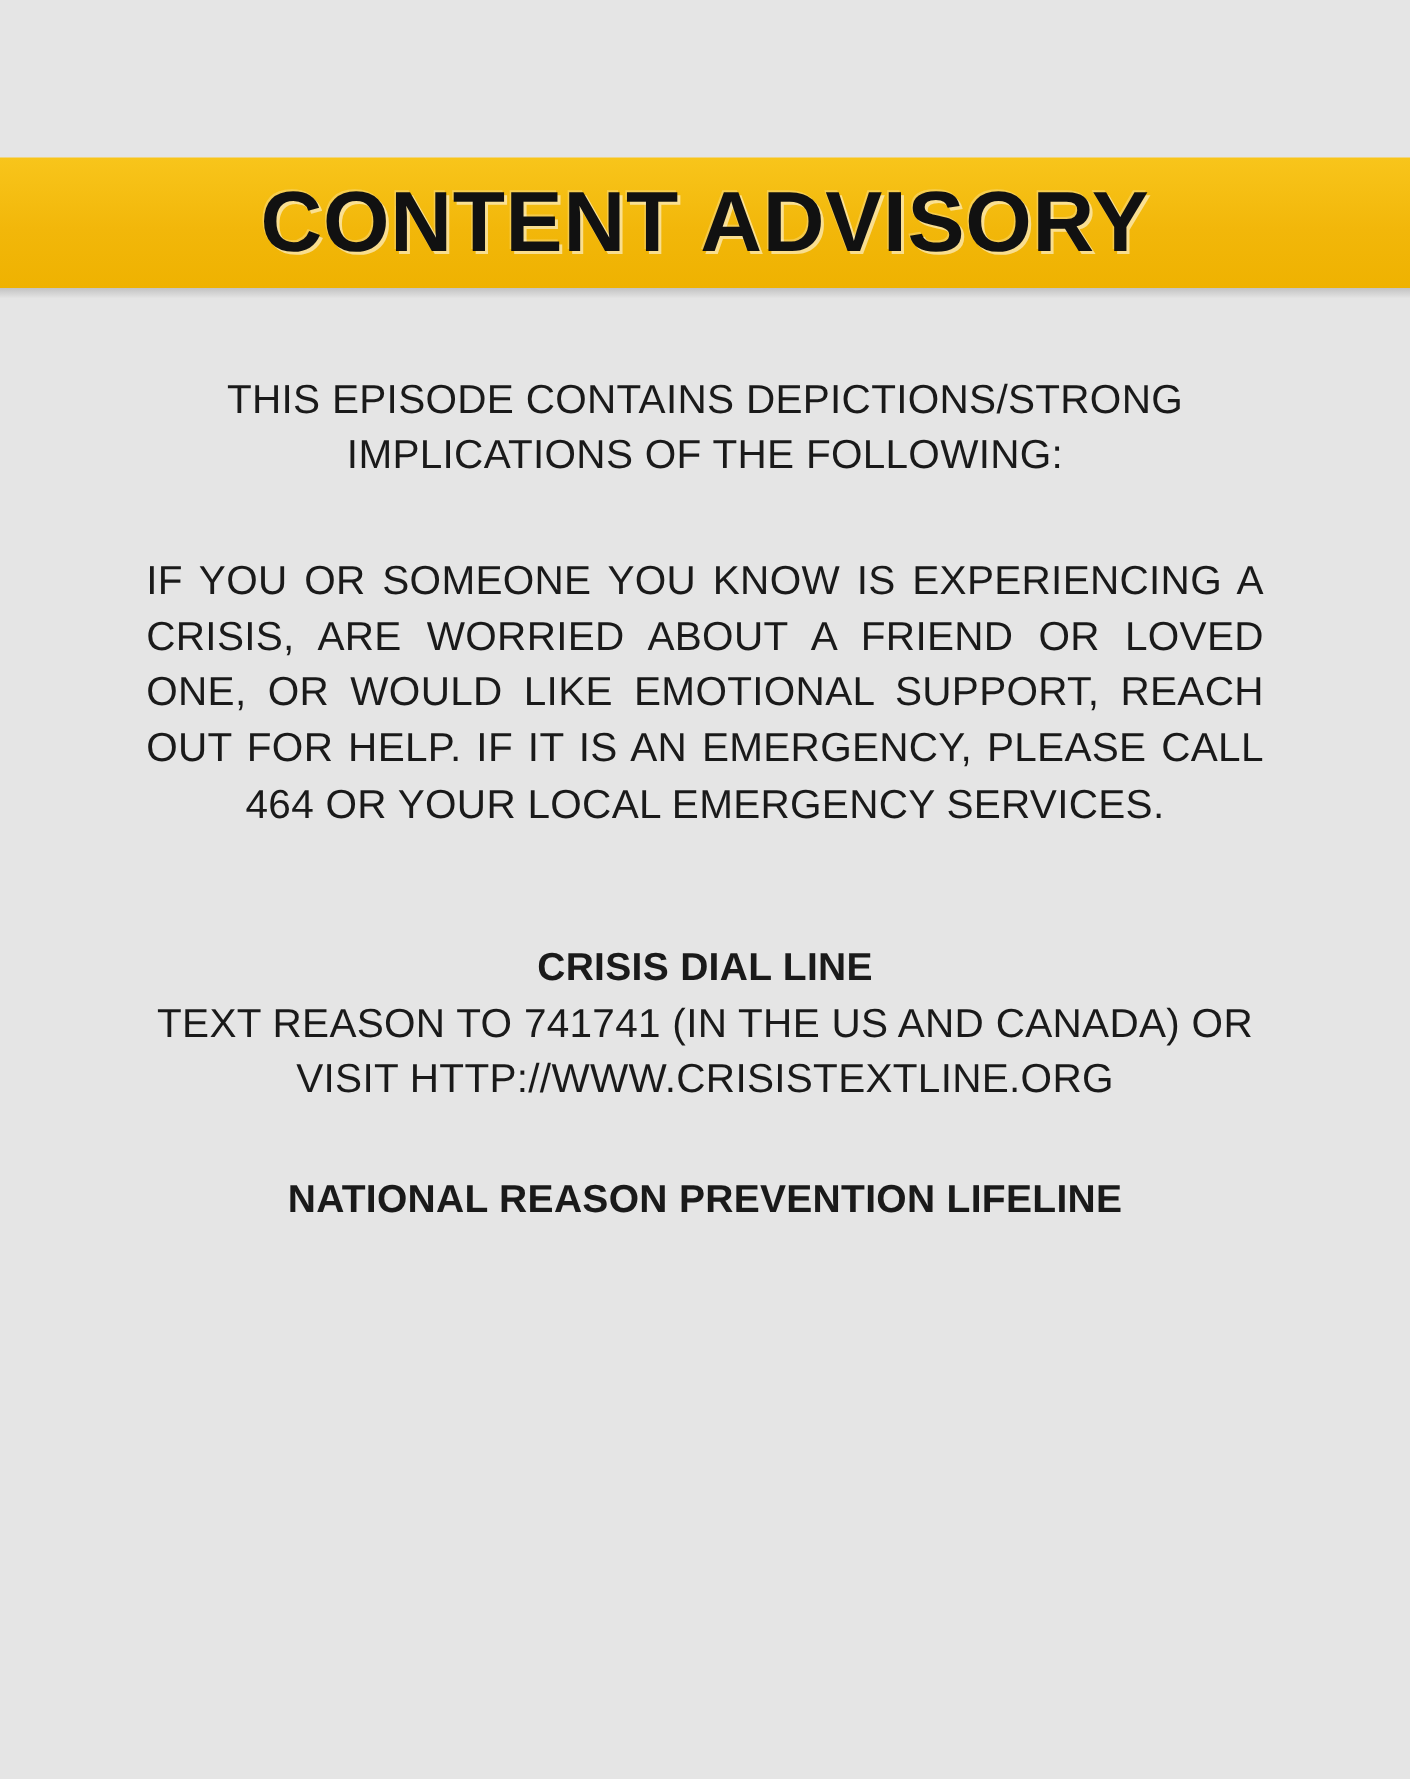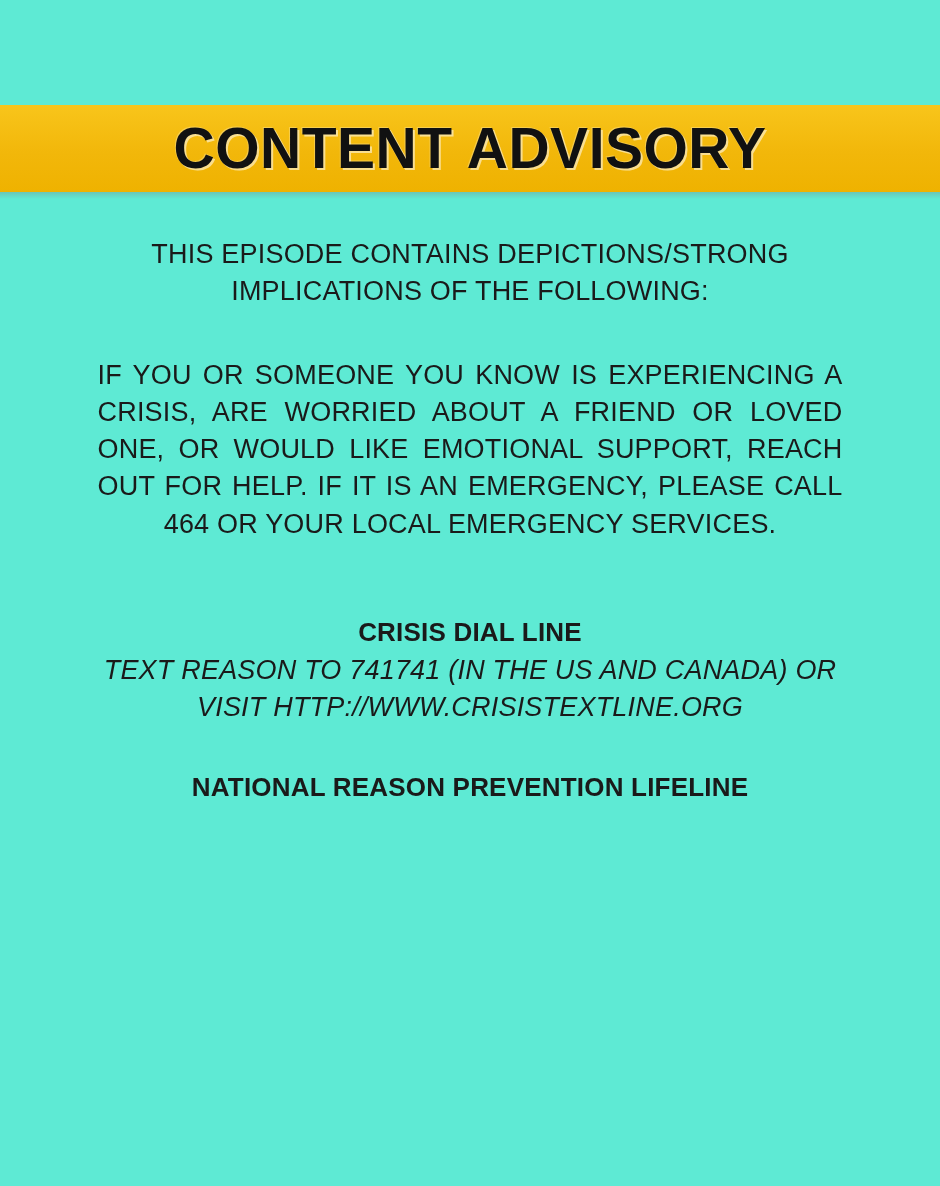--- a/index.html
+++ b/index.html
@@ -12,21 +12,21 @@
     background: #ffffff;
     font-family: "Liberation Sans", sans-serif;
     color: #1a1a1a;
     overflow: hidden;
   }
 
   .page {
     position: relative;
     width: 940px;
     height: 1186px;
-    background: #5eead4;
+    background: #e5e5e5;
   }
 
   
   .banner {
     position: absolute;
     top: 105px;
     left: 0;
     width: 940px;
     height: 87px;
     background: #f5bc12;
@@ -53,21 +53,21 @@
     top: 192px;
     left: 0;
     width: 940px;
     height: 7px;
     background: linear-gradient(180deg, rgba(130,130,130,0.35) 0%, rgba(255,255,255,0) 100%);
   }
 
   
   .content {
     position: absolute;
-    top: 236px;
+    top: 248px;
     left: 0;
     width: 940px;
     text-align: center;
   }
 
   .intro {
     font-size: 27px;
     line-height: 1.38;
     margin: 0 auto;
     width: 700px;
@@ -104,21 +104,20 @@
   }
   .resource-lines {
     font-size: 27px;
     line-height: 1.38;
     letter-spacing: 0.2px;
     margin: 0 auto;
     width: 860px;
   }
   .resource-line {
     display: block;
-    font-style: italic;
   }
 </style>
 </head>
 <body>
 
 <div class="page">
 
   <div class="banner">
     <div class="banner-title">CONTENT ADVISORY</div>
   </div>

